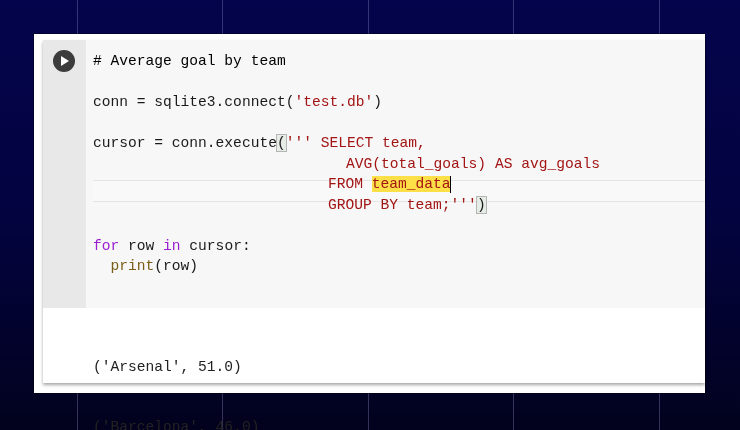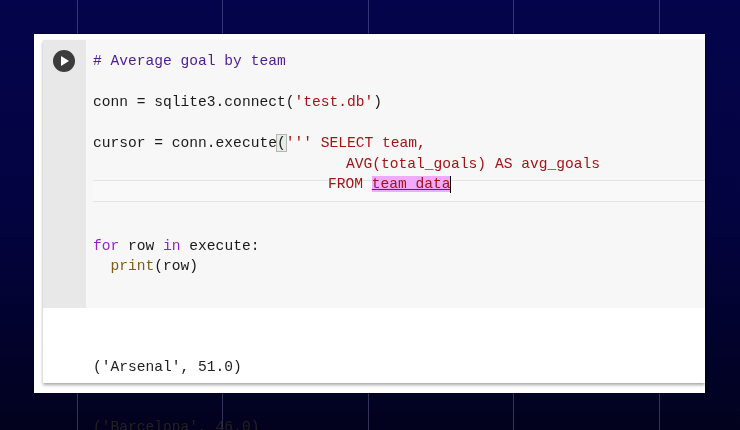--- a/index.html
+++ b/index.html
@@ -30,29 +30,29 @@
   }
   .run-btn::after {
     content:""; position:absolute; left:8px; top:6px;
     border-left:8px solid #fff; border-top:5px solid transparent; border-bottom:5px solid transparent;
   }
   .code {
     position:absolute; left:50px; top:0; right:0;
     font-size:14.6px; line-height:20.5px; color:#1a1a1a; white-space:pre;
   }
   .line { position:absolute; left:0; height:20.5px; white-space:pre; }
-  .cm { color:#4c1d95; }
+  .cm { color:#000000; }
   .st { color:#a31515; }
   .kw { color:#9b1fd0;margin-top:37px; }
   .bi { color:#7a5d16; }
   .hl-line {
     position:absolute; left:50px; right:0; top:140px; height:20px;
     border-top:1px solid #e4e4e4; border-bottom:1px solid #e4e4e4; background:#f9f9f9;
   }
-  .sel { background:#f0abfc;text-decoration:underline; }
+  .sel { background:#fde047; }
   .bracket { outline:1px solid #b5b5b5; background:#e6ece6; }
   .caret { display:inline-block; width:1.5px; height:17px; background:#000; vertical-align:middle; margin-left:-1px; }
   .output {
     position:absolute; left:50px; top:277px;
     font-size:14.6px; line-height:20px; color:#222; white-space:pre;
   }
   .out-line { height:20px; }
 </style>
 </head>
 <body>
@@ -76,22 +76,23 @@
         <div class="line" style="top:11px"><span class="cm"># Average goal by team</span></div>
 
         <div class="line" style="top:52px"><span>conn = sqlite3.connect(</span><span class="st">'test.db'</span><span>)</span></div>
 
         <div class="line" style="top:113.5px; left:253px"><span class="st">AVG(total_goals) AS avg_goals</span></div>
 
         <div class="line" style="top:93px"><span>cursor = conn.execute</span><span class="bracket">(</span><span class="st">''' SELECT team,</span></div>
 
         <div class="line" style="top:134px; left:235px"><span class="st">FROM </span><span class="st sel">team_data</span><span class="caret"></span></div>
 
+        <div class="line" style="top:154.5px; left:235px"><span class="st">GROUP BY team;'''</span><span class="bracket">)</span></div>
 
-        <div class="line" style="top:195.5px"><span class="kw">for</span><span> row </span><span class="kw">in</span><span> execute:</span></div>
+        <div class="line" style="top:195.5px"><span class="kw">for</span><span> row </span><span class="kw">in</span><span> cursor:</span></div>
 
         <div class="line" style="top:216px; left:17.5px"><span class="bi">print</span><span>(row)</span></div>
 
       </div>
     </div>
 
     <div class="output">
       <div class="out-line">('Arsenal', 51.0)</div>
       <div class="out-line">('Barcelona', 46.0)</div>
       

